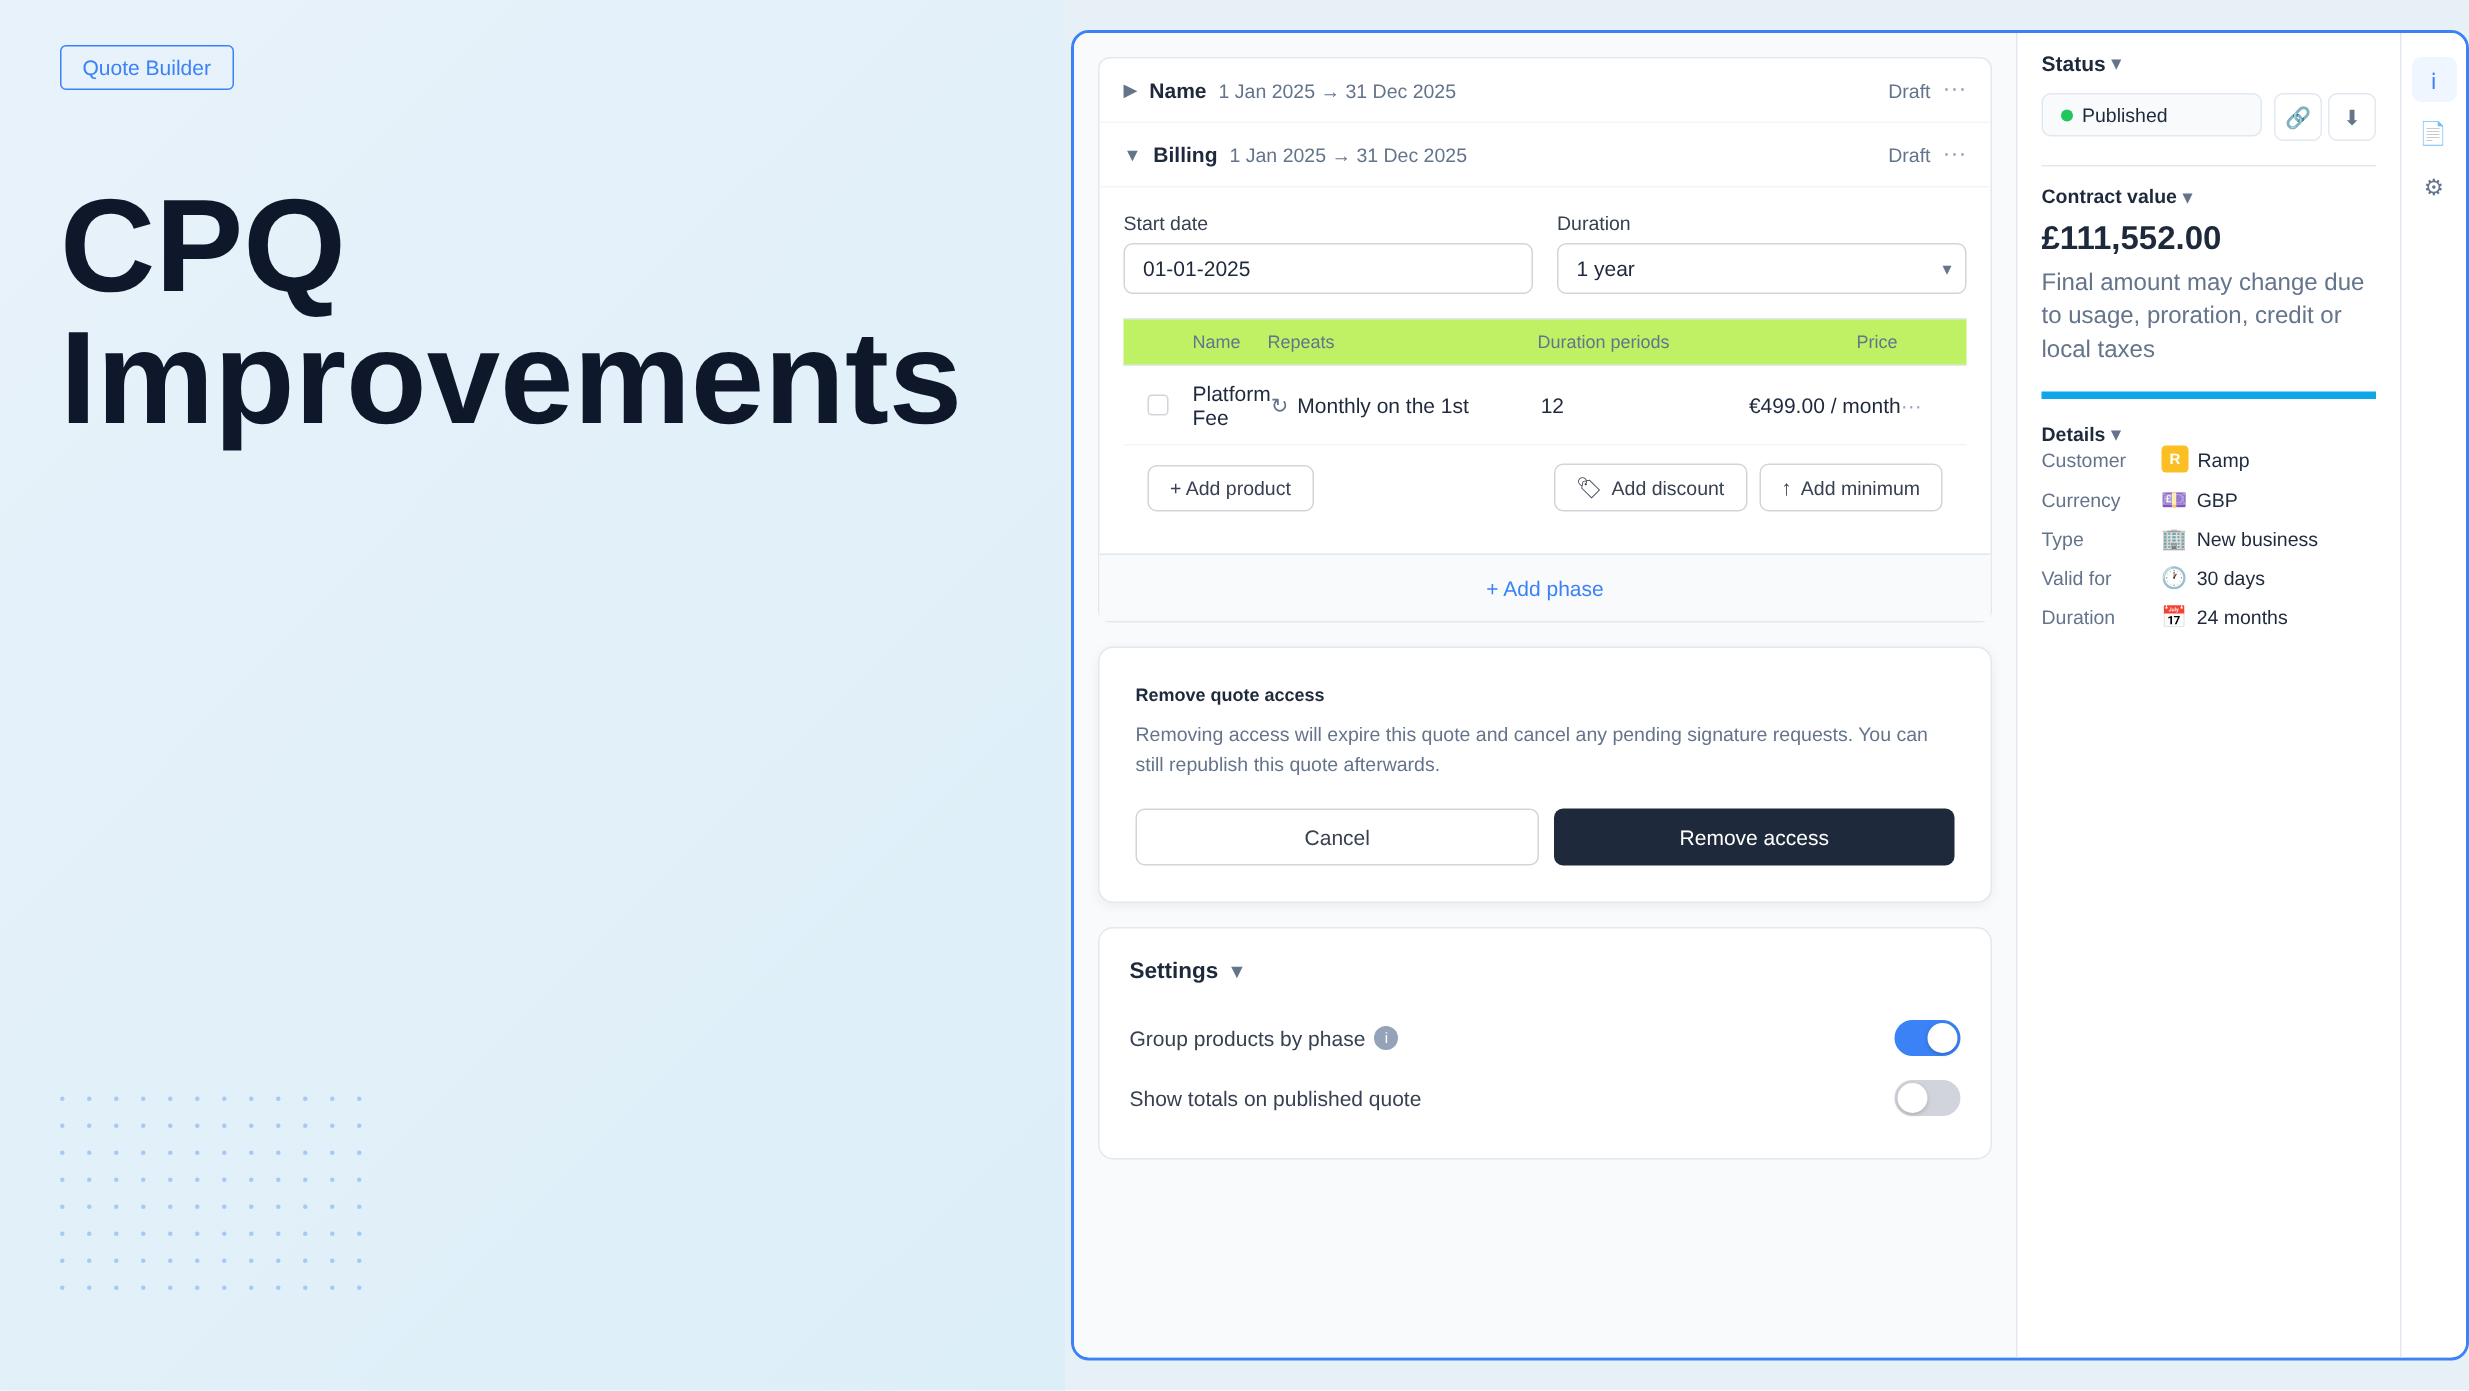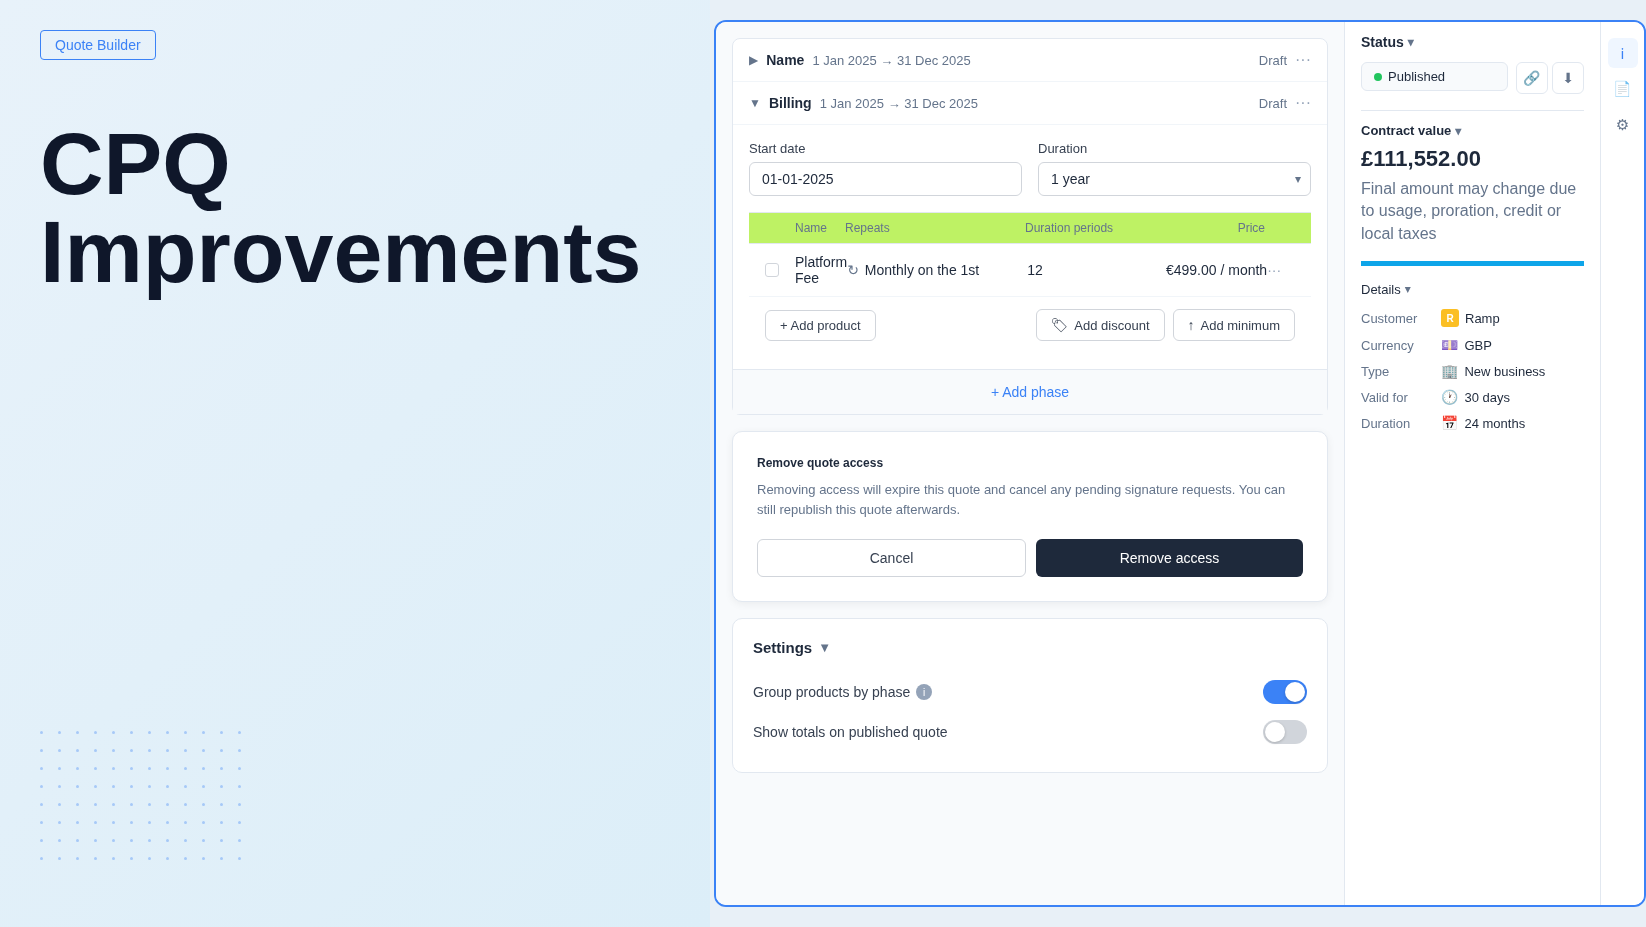--- a/index.html
+++ b/index.html
@@ -523,23 +523,22 @@
       line-height: 1.4;
     }
 
     
     .details-section {
       margin-top: 12px;
     }
 
     .details-header {
       font-size: 13px;
-      font-weight: 400;
-      color: #1e293b;
-      margin-bottom: 12px;
+      font-weight: 700;
+      color: #1e293b;
       display: flex;
       align-items: flex-start;
       gap: 4px;
     }
 
     .detail-row {
       display: flex;
       align-items: center;
       margin-bottom: 10px;
     }

